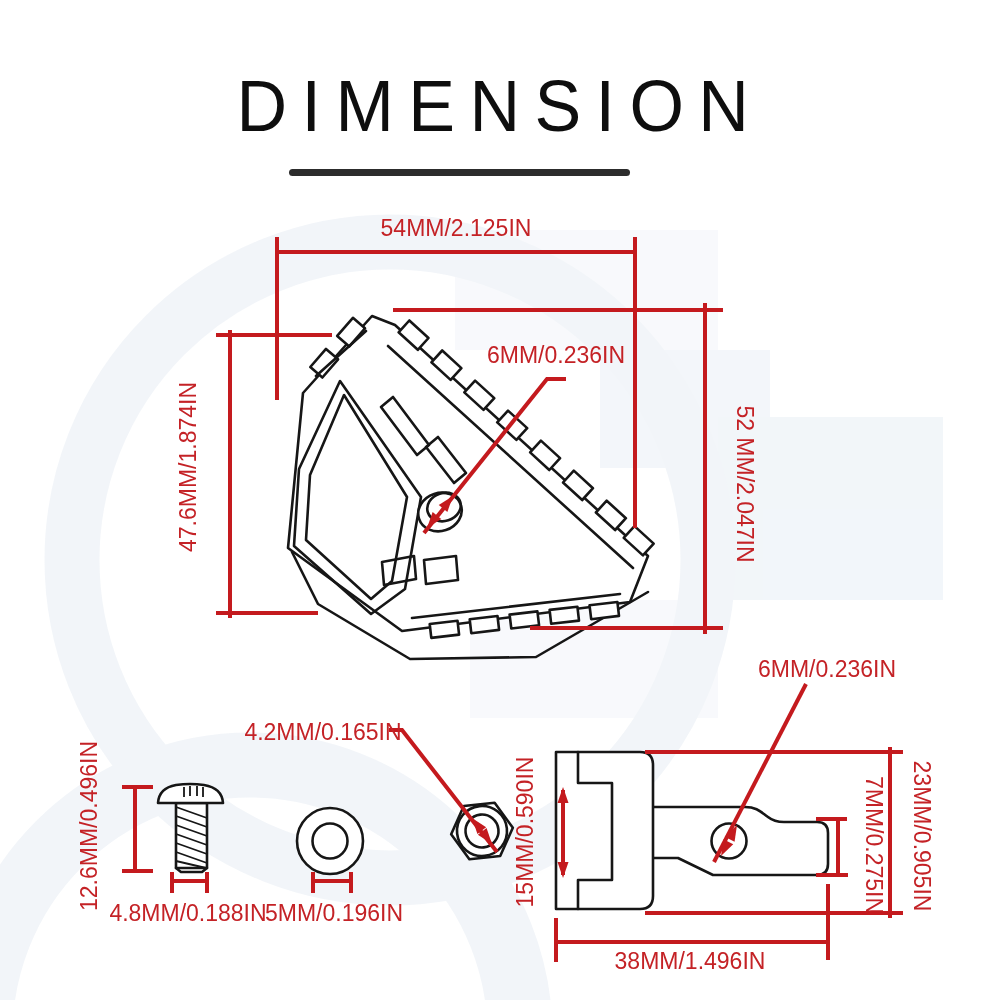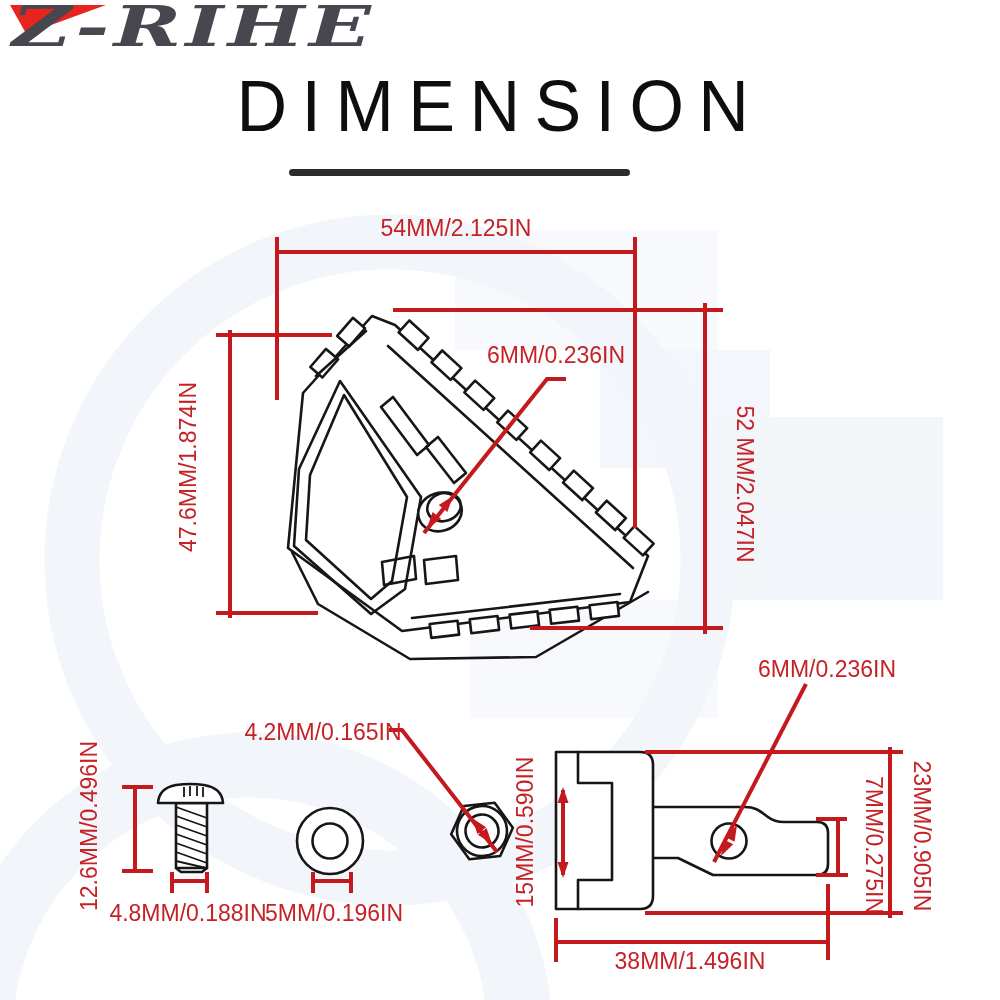--- a/index.html
+++ b/index.html
@@ -22,24 +22,20 @@
   .thin{stroke:#161616;stroke-width:1.8;fill:none;}
   .red{stroke:#c41a1e;stroke-width:4;fill:none;stroke-linecap:butt;}
   .redf{fill:#c41a1e;stroke:none;}
   .dimtext{fill:#c42226;font-size:23px;font-family:"Liberation Sans",sans-serif;stroke:none;}
 </style>
 </head>
 <body>
 
 <div class="canvas">
 
-  <div class="logo">
-    <div class="logo-tri"></div>
-    <span class="logo-text">Z-RIHE</span>
-  </div>
 
   <div class="title">DIMENSION</div>
   <div class="title-rule"></div>
 
   <svg class="drawing" width="1000" height="1000" viewBox="0 0 1000 1000">
 
     <g opacity="0.75">
       <rect x="455" y="230" width="263" height="120" fill="#f6f8fb"></rect>
       <rect x="600" y="350" width="170" height="118" fill="#f0f4f9"></rect>
       <rect x="718" y="417" width="225" height="183" fill="#eef3f8"></rect>

